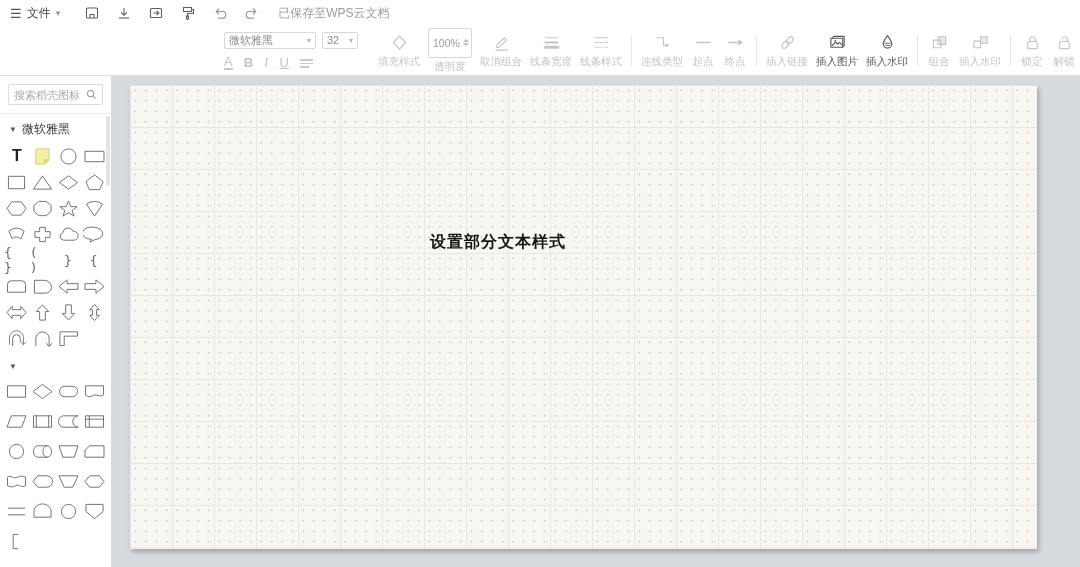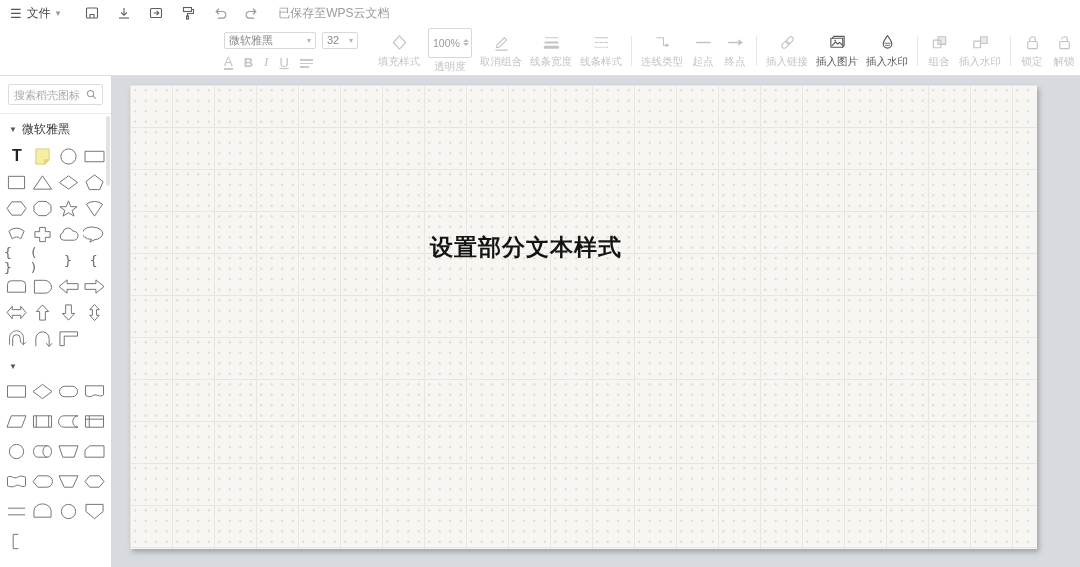--- a/index.html
+++ b/index.html
@@ -70,21 +70,21 @@
   .side-scroll { position:absolute; right:1px; top:40px; width:4px; height:70px; background:#e3e3e3; border-radius:2px; }
 
   .canvas { flex:1; position:relative; background:#d7dade; overflow:hidden; }
   .page { position:absolute; left:18px; top:9px; width:907px; height:464px; background:#f7f6f2;
           box-shadow:2px 3px 5px rgba(0,0,0,0.25);
           background-image:
             linear-gradient(#e9e6df 1px, transparent 1px),
             linear-gradient(90deg, #e9e6df 1px, transparent 1px),
             radial-gradient(circle, #dcd8cc 0.9px, transparent 1.2px);
           background-size:42px 42px, 42px 42px, 10.5px 10.5px; }
-  .canvas-title { position:absolute; left:300px; top:147px; font-size:23px; font-weight:bold; color:#141414; letter-spacing:1px; white-space:nowrap; }
+  .canvas-title { position:absolute; left:300px; top:147px; font-size:16px; font-weight:bold; color:#141414; letter-spacing:1px; white-space:nowrap; }
 </style>
 </head>
 <body>
 
 <div class="topbar">
   <div class="menu">
     <span class="hamb">☰</span>
     <span>文件</span>
     <span class="menu-caret">▾</span>
   </div>

